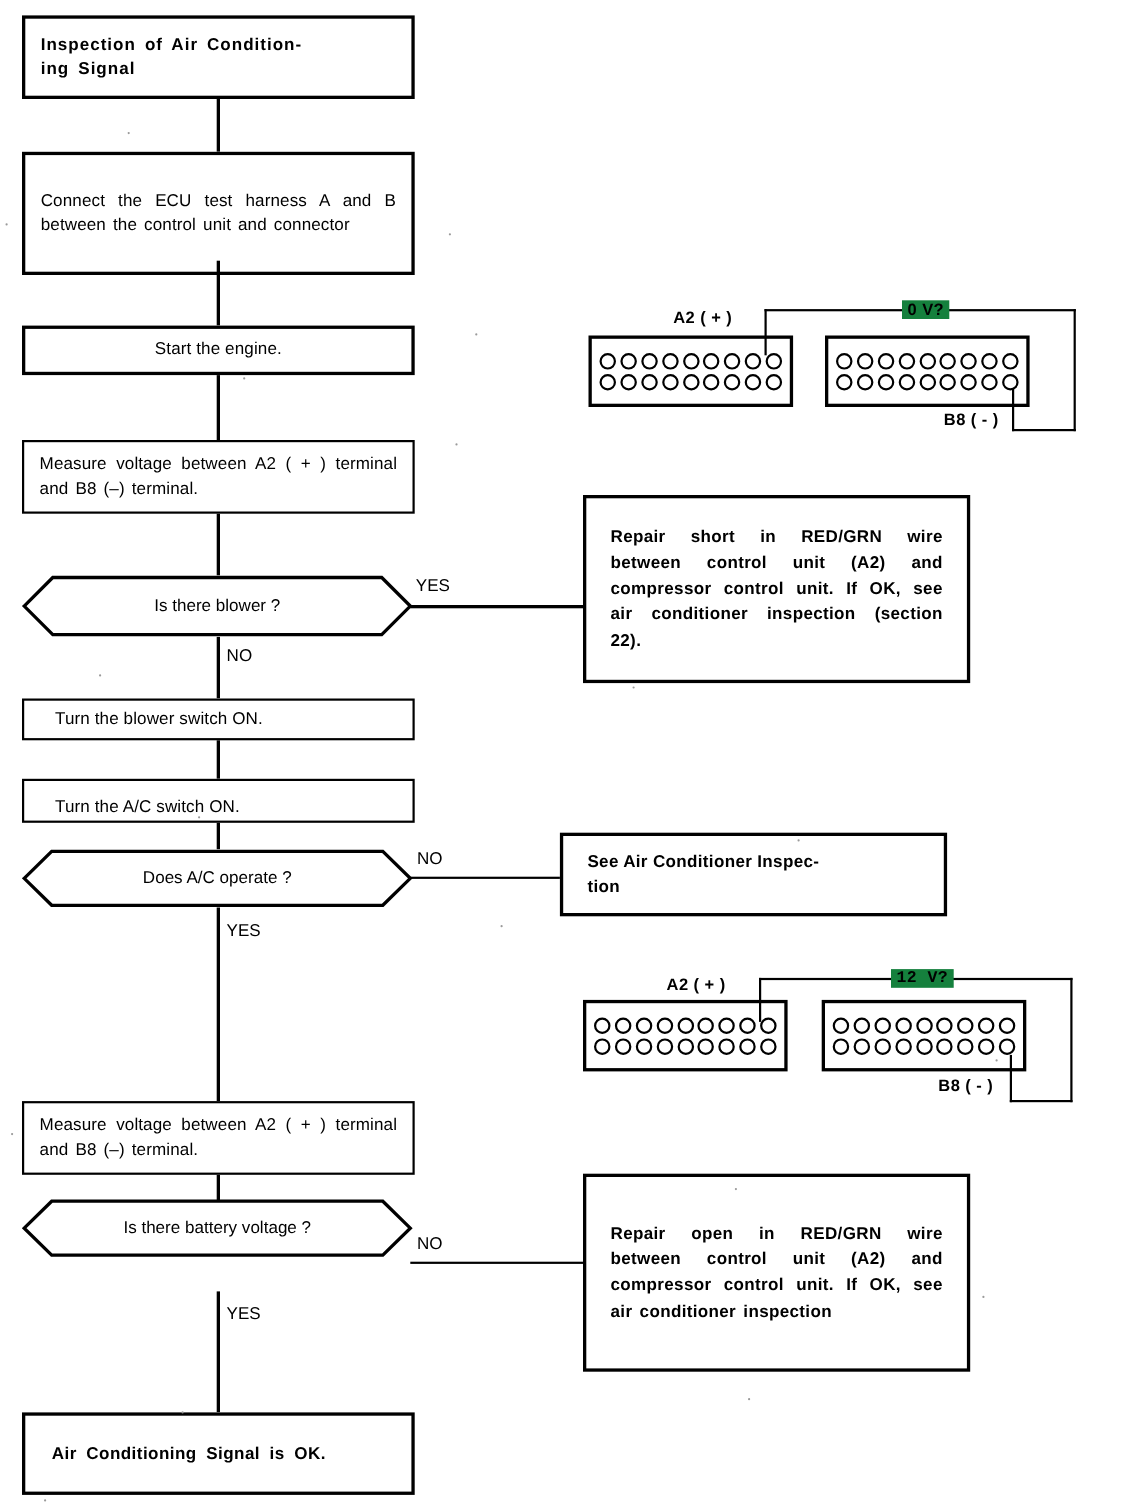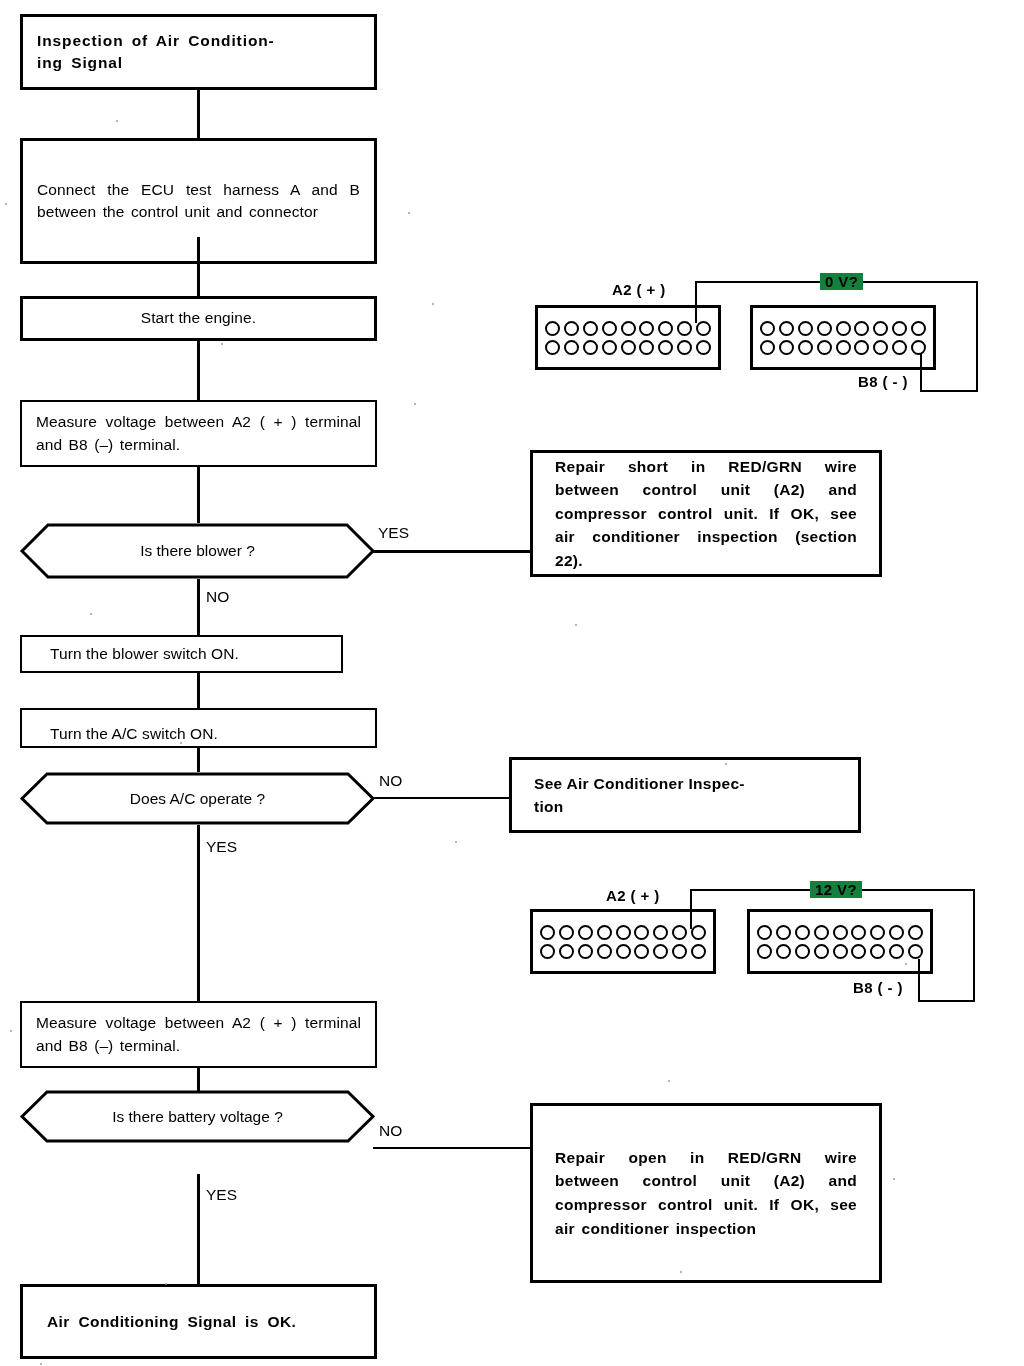--- a/index.html
+++ b/index.html
@@ -74,21 +74,21 @@
 
 <div id="canvas">
 
   <div class="box just" style="left:20px;top:14px;width:357px;height:76px;border-width:3px;">
     <span class="txt t-bold" style="white-space:pre-line;text-align:left;text-align-last:left;letter-spacing:.9px;word-spacing:3px;">Inspection of Air Condition-
 ing Signal</span>
   </div>
 
   <div class="vline" style="left:197px;top:90px;height:48px;"></div>
 
-  <div class="box just" style="left:20px;top:138px;width:357px;height:126px;border-width:3px;">
+  <div class="box just" style="left:20px;top:138px;width:357px;height:112px;border-width:3px;">
     <span class="txt t-plain" style="word-spacing:2px;">Connect the ECU test harness A and B between the control unit and connector</span>
   </div>
 
   <div class="vline" style="left:197px;top:237px;height:59px;"></div>
 
   <div class="box center" style="left:20px;top:296px;width:357px;height:45px;border-width:3px;">
     <span class="txt t-plain">Start the engine.</span>
   </div>
 
   <div class="vline" style="left:197px;top:341px;height:59px;"></div>
@@ -105,25 +105,25 @@
     </svg>
     <div class="hexlabel">Is there blower ?</div>
   </div>
 
   <div class="hline" style="left:373px;top:550px;width:161px;"></div>
   <div class="branch" style="left:378px;top:524px;">YES</div>
 
   <div class="vline" style="left:197px;top:579px;height:56px;"></div>
   <div class="branch" style="left:206px;top:588px;">NO</div>
 
-  <div class="box just" style="left:530px;top:450px;width:352px;height:127px;border-width:3px;">
+  <div class="box just" style="left:530px;top:450px;width:352px;height:171px;border-width:3px;">
     <span class="txt t-bold" style="padding:0 22px;line-height:1.52;word-spacing:2px;letter-spacing:.3px;">Repair short in RED/GRN wire between control unit (A2) and compressor control unit. If OK, see air conditioner inspection (section 22).</span>
   </div>
 
-  <div class="box" style="left:20px;top:635px;width:323px;height:38px;border-width:2px;">
+  <div class="box" style="left:20px;top:635px;width:357px;height:38px;border-width:2px;">
     <span class="txt t-plain" style="padding-left:28px;">Turn the blower switch ON.</span>
   </div>
 
   <div class="vline" style="left:197px;top:673px;height:35px;"></div>
 
   <div class="box" style="left:20px;top:708px;width:357px;height:40px;border-width:2px;">
     <span class="txt t-plain" style="padding-left:28px;margin-top:12px;">Turn the A/C switch ON.</span>
   </div>
 
   <div class="vline" style="left:197px;top:748px;height:24px;"></div>
@@ -155,21 +155,21 @@
   <div class="hexwrap" style="left:20px;top:1065px;width:355px;height:53px;margin-top:25px;">
     <svg width="355" height="53" viewBox="0 0 355 53">
       <polygon points="2,26.5 27,2 328,2 353,26.5 328,51 27,51" fill="#fff" stroke="#000" stroke-width="3"></polygon>
     </svg>
     <div class="hexlabel">Is there battery voltage ?</div>
   </div>
 
   <div class="hline" style="left:373px;top:1147px;width:158px;height:2px;"></div>
   <div class="branch" style="left:379px;top:1122px;">NO</div>
 
-  <div class="box just" style="left:530px;top:1067px;width:352px;height:180px;border-width:3px;margin-top:36px;">
+  <div class="box just" style="left:530px;top:1067px;width:352px;height:180px;border-width:3px;">
     <span class="txt t-bold" style="padding:0 22px;line-height:1.52;word-spacing:2px;letter-spacing:.3px;">Repair open in RED/GRN wire between control unit (A2) and compressor control unit. If OK, see air conditioner inspection</span>
   </div>
 
   <div class="vline" style="left:197px;top:1174px;height:110px;"></div>
   <div class="branch" style="left:206px;top:1186px;">YES</div>
 
   <div class="box just" style="left:20px;top:1284px;width:357px;height:75px;border-width:3px;">
     <span class="txt t-bold" style="padding:0 24px;line-height:1.5;word-spacing:4px;letter-spacing:.4px;">Air  Conditioning  Signal  is OK.</span>
   </div>
 
@@ -289,21 +289,21 @@
     </div>
 
     <div class="wire v" style="left:180px;top:14px;height:40px;"></div>
     <div class="wire h" style="left:180px;top:14px;width:285px;"></div>
     <div class="wire v" style="left:463px;top:14px;height:113px;"></div>
     <div class="wire h" style="left:408px;top:125px;width:57px;"></div>
     <div class="wire v" style="left:408px;top:84px;height:43px;"></div>
 
     <div class="conn-label" style="left:96px;top:12px;">A2 ( + )</div>
     <div class="conn-label" style="left:343px;top:104px;">B8 ( - )</div>
-    <div class="volt-label" style="left:300px;top:6px;">12 V?</div>
+    <div class="volt-label" style="left:300px;top:6px;font-family:Liberation Mono, monospace;">12 V?</div>
   </div>
 
   <div class="speck" style="left:116px;top:120px;"></div>
   <div class="speck" style="left:5px;top:203px;"></div>
   <div class="speck" style="left:408px;top:212px;"></div>
   <div class="speck" style="left:221px;top:343px;"></div>
   <div class="speck" style="left:432px;top:303px;"></div>
   <div class="speck" style="left:414px;top:403px;"></div>
   <div class="speck" style="left:90px;top:613px;"></div>
   <div class="speck" style="left:575px;top:624px;"></div>

